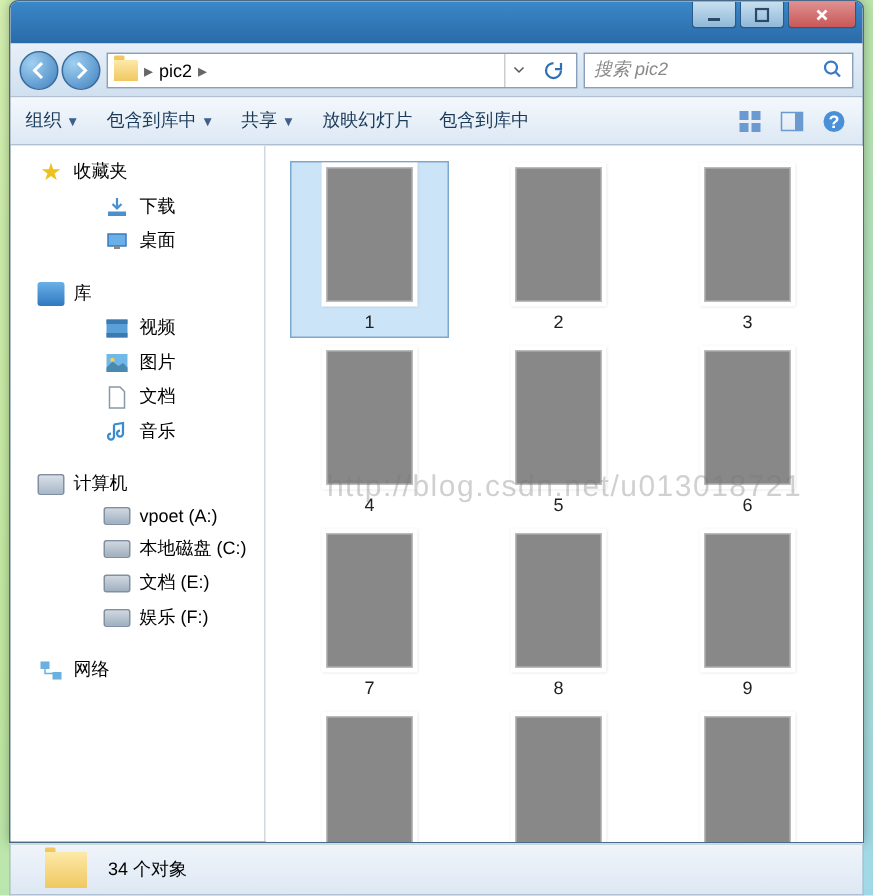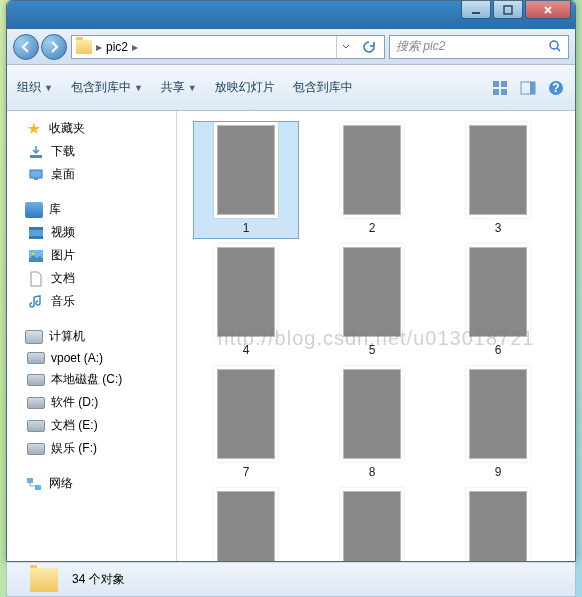--- a/index.html
+++ b/index.html
@@ -13,30 +13,30 @@
 .navbtns{display:flex;gap:2px}
 .navbtn{width:26px;height:26px;border-radius:13px;background:radial-gradient(circle at 30% 30%,#a0d0f0,#4080c0);border:1px solid #3a6a9a;display:flex;align-items:center;justify-content:center;cursor:pointer}
 .navbtn svg{width:14px;height:14px;fill:#fff}
 .addr{flex:1;height:24px;background:#fff;border:1px solid #8aa0b8;display:flex;align-items:center;padding:0 4px;gap:4px}
 .folder-ico{width:16px;height:14px;background:linear-gradient(#fde9a8,#f0c860);border-radius:1px 1px 0 0;position:relative}
 .folder-ico:before{content:"";position:absolute;top:-3px;left:0;width:7px;height:3px;background:#f0c860;border-radius:1px 1px 0 0}
 .addr-sep{color:#666}
 .addr-drop{width:18px;height:22px;border-left:1px solid #ccc;display:flex;align-items:center;justify-content:center}
 .refresh{width:22px;height:22px;display:flex;align-items:center;justify-content:center}
 .search{width:180px;height:24px;background:#fff;border:1px solid #8aa0b8;display:flex;align-items:center;padding:0 6px;gap:4px;color:#888;font-style:italic}
-.toolbar{height:46px;background:linear-gradient(#f4f8fc,#dce8f4);border-bottom:1px solid #b0c0d0;display:flex;align-items:center;padding:0 10px;gap:18px}
+.toolbar{height:32px;background:linear-gradient(#f4f8fc,#dce8f4);border-bottom:1px solid #b0c0d0;display:flex;align-items:center;padding:0 10px;gap:18px}
 .tbitem{display:flex;align-items:center;gap:3px;color:#1a3a5a;cursor:pointer}
 .tbitem .caret{font-size:9px;color:#40608a}
 .tbright{margin-left:auto;display:flex;gap:10px;align-items:center}
 .tbico{width:18px;height:18px;display:flex;align-items:center;justify-content:center}
 .body{flex:1;display:flex;overflow:hidden}
 .sidebar{width:170px;background:#fff;border-right:1px solid #d0d8e0;overflow-y:auto;padding:6px 0}
 .sb-group{margin-bottom:12px}
 .sb-item{display:flex;align-items:center;gap:6px;padding:3px 8px 3px 18px;cursor:pointer}
-.sb-item.sub{padding-left:20px}
+.sb-item.sub{padding-left:62px}
 .sb-ico{width:18px;height:16px;flex-shrink:0;display:flex;align-items:center;justify-content:center}
 .star{color:#f0c020;font-size:16px}
 .content{flex:1;background:#fff;overflow-y:auto;padding:10px 0 10px 16px;display:flex;flex-wrap:wrap;align-content:flex-start;gap:4px 20px;position:relative}
 .thumb{width:106px;display:flex;flex-direction:column;align-items:center;gap:6px;padding:4px;cursor:pointer}
 .thumb.sel{background:#cce4f7;border:1px solid #7da8ce;padding:3px}
 .thumb .img{width:58px;height:90px;border:1px solid #bbb;background:#888;box-shadow:0 0 0 3px #fff,0 0 2px 3px rgba(0,0,0,.15)}
 .thumb .lbl{color:#222}
 .watermark{position:absolute;top:216px;left:0;right:0;text-align:center;font-size:20px;color:rgba(120,120,120,.35);letter-spacing:1px;pointer-events:none}
 .statusbar{position:absolute;left:6px;bottom:0;width:570px;height:35px;background:linear-gradient(#f0f4fa,#dde8f4);border:1px solid #b0c0d0;border-top:1px solid #d0dae6;display:flex;align-items:center;padding:0 23px;gap:14px}
 .status-ico{width:28px;height:24px}
@@ -239,24 +239,20 @@
             <div class="sb-item sub">
               <span class="sb-ico drive-ico"></span>
               <span>vpoet (A:)</span>
             </div>
             <div class="sb-item sub">
               <span class="sb-ico drive-ico"></span>
               <span>本地磁盘 (C:)</span>
             </div>
             <div class="sb-item sub">
               <span class="sb-ico drive-ico"></span>
-              <span>软件 (D:)</span>
-            </div>
-            <div class="sb-item sub">
-              <span class="sb-ico drive-ico"></span>
               <span>文档 (E:)</span>
             </div>
             <div class="sb-item sub">
               <span class="sb-ico drive-ico"></span>
               <span>娱乐 (F:)</span>
             </div>
           </div>
       </div>
       <div class="sb-group">
         <div class="sb-item">

